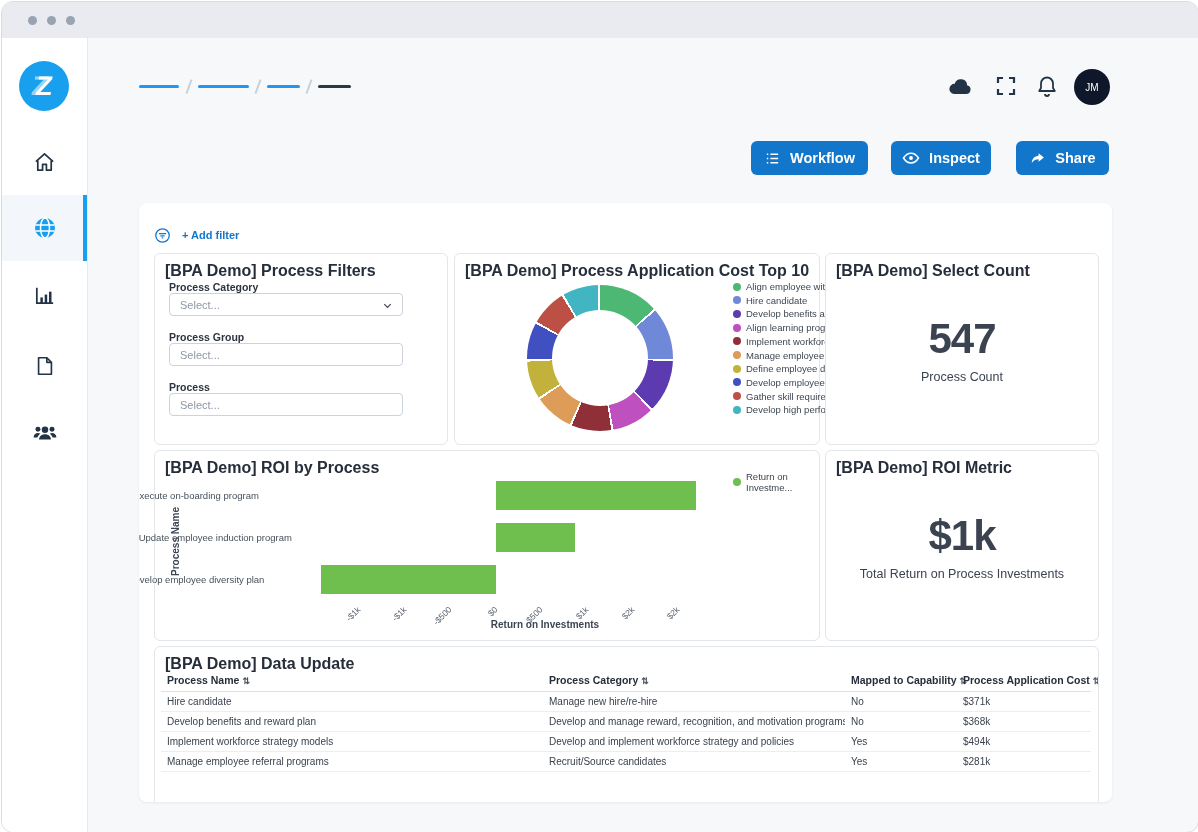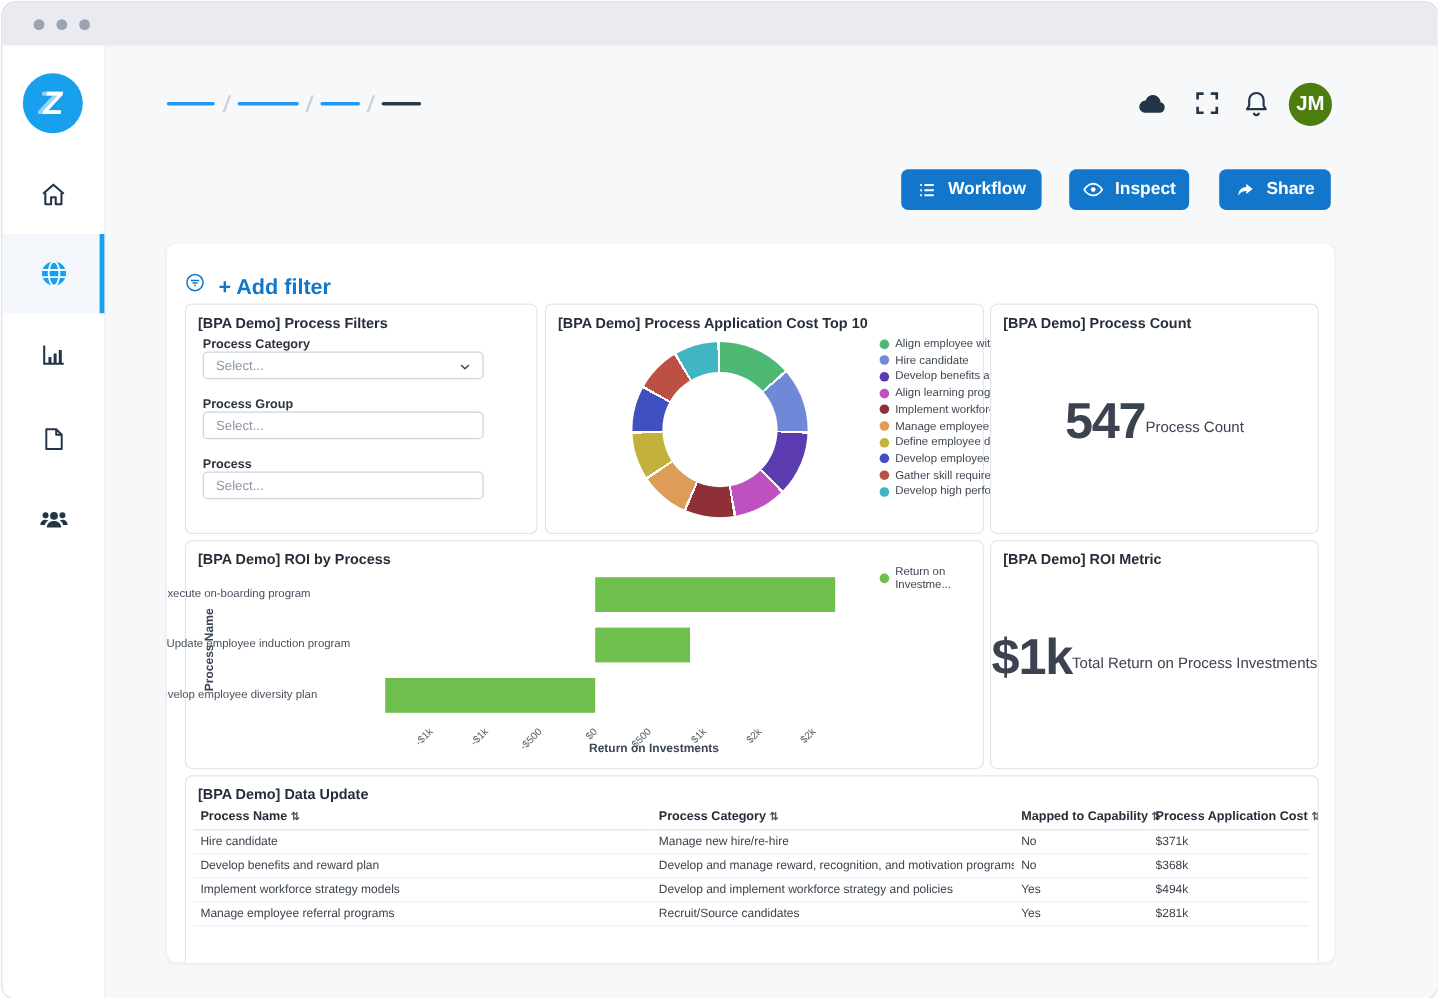--- a/index.html
+++ b/index.html
@@ -14,44 +14,44 @@
     display:flex;align-items:center;justify-content:center;color:#fff;font-weight:bold;font-size:27px;transform-style:flat;}
   .logo span{display:inline-block;transform:skewX(-8deg);text-shadow:-4px 0 0 rgba(255,255,255,.55);}
   .nav-item{position:absolute;left:0;width:85px;height:66px;display:flex;align-items:center;justify-content:center;cursor:pointer;}
   .nav-item.active{background:#f3f6fa;}
   .nav-item.active::after{content:"";position:absolute;right:0;top:0;width:4px;height:100%;background:#18a0ee;}
   
   .crumb{position:absolute;top:83px;height:3px;border-radius:2px;background:#2196f3;}
   .crumb.dark{background:#2d3845;}
   .crumb-slash{position:absolute;top:77px;width:1.5px;height:15px;background:#c9d1dc;transform:rotate(20deg);}
   .hicon{position:absolute;top:71px;display:flex;align-items:center;justify-content:center;cursor:pointer;}
-  .avatar{position:absolute;left:1072px;top:67px;width:36px;height:36px;border-radius:50%;background:#4d7c0f;
-    color:#fff;font-size:17px;font-weight:bold;display:flex;align-items:center;justify-content:center;cursor:pointer;}
+  .avatar{position:absolute;left:1072px;top:67px;width:36px;height:36px;border-radius:50%;background:#0f172a;
+    color:#fff;font-size:10px;font-weight:normal;display:flex;align-items:center;justify-content:center;cursor:pointer;}
   .btn{position:absolute;top:139px;height:34px;border:none;border-radius:6px;background:#1277cb;color:#fff;
     font-family:"Liberation Sans",sans-serif;font-weight:bold;font-size:14.5px;display:flex;align-items:center;justify-content:center;gap:9px;cursor:pointer;}
   
   .main{position:absolute;left:137px;top:201px;width:973px;height:599px;background:#fff;border-radius:8px;
     box-shadow:0 1px 3px rgba(30,40,60,.07);overflow:hidden;}
-  .filter-link{position:absolute;left:43px;top:26px;color:#1277cb;font-size:18px;font-weight:bold;cursor:pointer;text-align:center;}
+  .filter-link{position:absolute;left:43px;top:26px;color:#1277cb;font-size:11px;font-weight:bold;cursor:pointer;text-align:center;}
   .card{position:absolute;background:#fff;border:1px solid #e3e6ea;border-radius:6px;}
-  .card-title{position:absolute;left:10px;top:8px;font-size:12px;font-weight:bold;color:#252e3a;}
+  .card-title{position:absolute;left:10px;top:8px;font-size:16px;font-weight:bold;color:#252e3a;}
   
   .f-label{position:absolute;left:14px;font-size:10.5px;font-weight:bold;color:#2c3440;}
   .f-select{position:absolute;left:14px;width:234px;height:23px;border:1px solid #ccd3da;border-radius:4px;background:#fff;
     font-size:11px;color:#8d98a5;display:flex;align-items:center;padding-left:10px;box-sizing:border-box;cursor:pointer;}
   .f-select .chev{position:absolute;right:9px;top:6px;}
   
   .donut{position:absolute;left:72px;top:31px;width:146px;height:146px;border-radius:50%;}
   .donut::after{content:"";position:absolute;inset:25px;border-radius:50%;background:#fff;}
   .legend{position:absolute;left:278px;top:26px;width:82px;}
   .legend-item{position:absolute;left:0;height:13px;display:flex;align-items:center;gap:5px;cursor:pointer;white-space:nowrap;}
   .legend-dot{width:8px;height:8px;border-radius:50%;flex:none;}
   .legend-label{font-size:9.5px;color:#3d4752;}
   
-  .big-card-inner{position:absolute;inset:0;display:flex;align-items:center;justify-content:center;padding-top:4px;}
+  .big-card-inner{position:absolute;inset:0;display:flex;flex-direction:column;align-items:center;justify-content:center;padding-top:4px;}
   .big-value{font-size:42px;font-weight:bold;color:#3b4350;letter-spacing:-1px;line-height:1;}
   .big-label{font-size:12.5px;color:#3b4350;margin-top:10px;}
   
   .roi-plot{position:absolute;left:163px;top:20px;width:383px;height:125px;}
   .roi-bar{position:absolute;height:29px;}
   .roi-cat{position:absolute;width:220px;text-align:center;font-size:9.5px;color:#46505c;transform:translateY(-50%);right:513px;}
   .roi-tick{position:absolute;top:132px;width:60px;text-align:right;font-size:8.5px;color:#56606c;
     transform-origin:100% 50%;transform:translateX(-100%) rotate(-45deg);margin-left:0;}
   .roi-xlabel{position:absolute;left:240px;top:168px;width:300px;text-align:center;font-size:10px;font-weight:bold;color:#3c4653;}
   .roi-ylabel{position:absolute;left:-30px;top:85px;width:100px;text-align:center;font-size:10px;font-weight:bold;color:#3c4653;
@@ -240,21 +240,21 @@
             <span class="legend-label">Gather skill require...</span>
           </div>
           <div class="legend-item" style="top: 123.3px;">
             <span class="legend-dot" style="background: rgb(65, 181, 194);"></span>
             <span class="legend-label">Develop high perfor...</span>
           </div>
         </div>
     </div>
 
     <div class="card" style="left:686px;top:50px;width:272px;height:190px">
-      <div class="card-title">[BPA Demo] Process Count</div>
+      <div class="card-title">[BPA Demo] Select Count</div>
       <div class="big-card-inner">
         <div class="big-value">547</div>
         <div class="big-label">Process Count</div>
       </div>
     </div>
 
     <div class="card" style="left:15px;top:247px;width:664px;height:189px">
       <div class="card-title">[BPA Demo] ROI by Process</div>
       <div class="roi-ylabel">Process Name</div>
       <div class="roi-plot" id="roi-plot">

